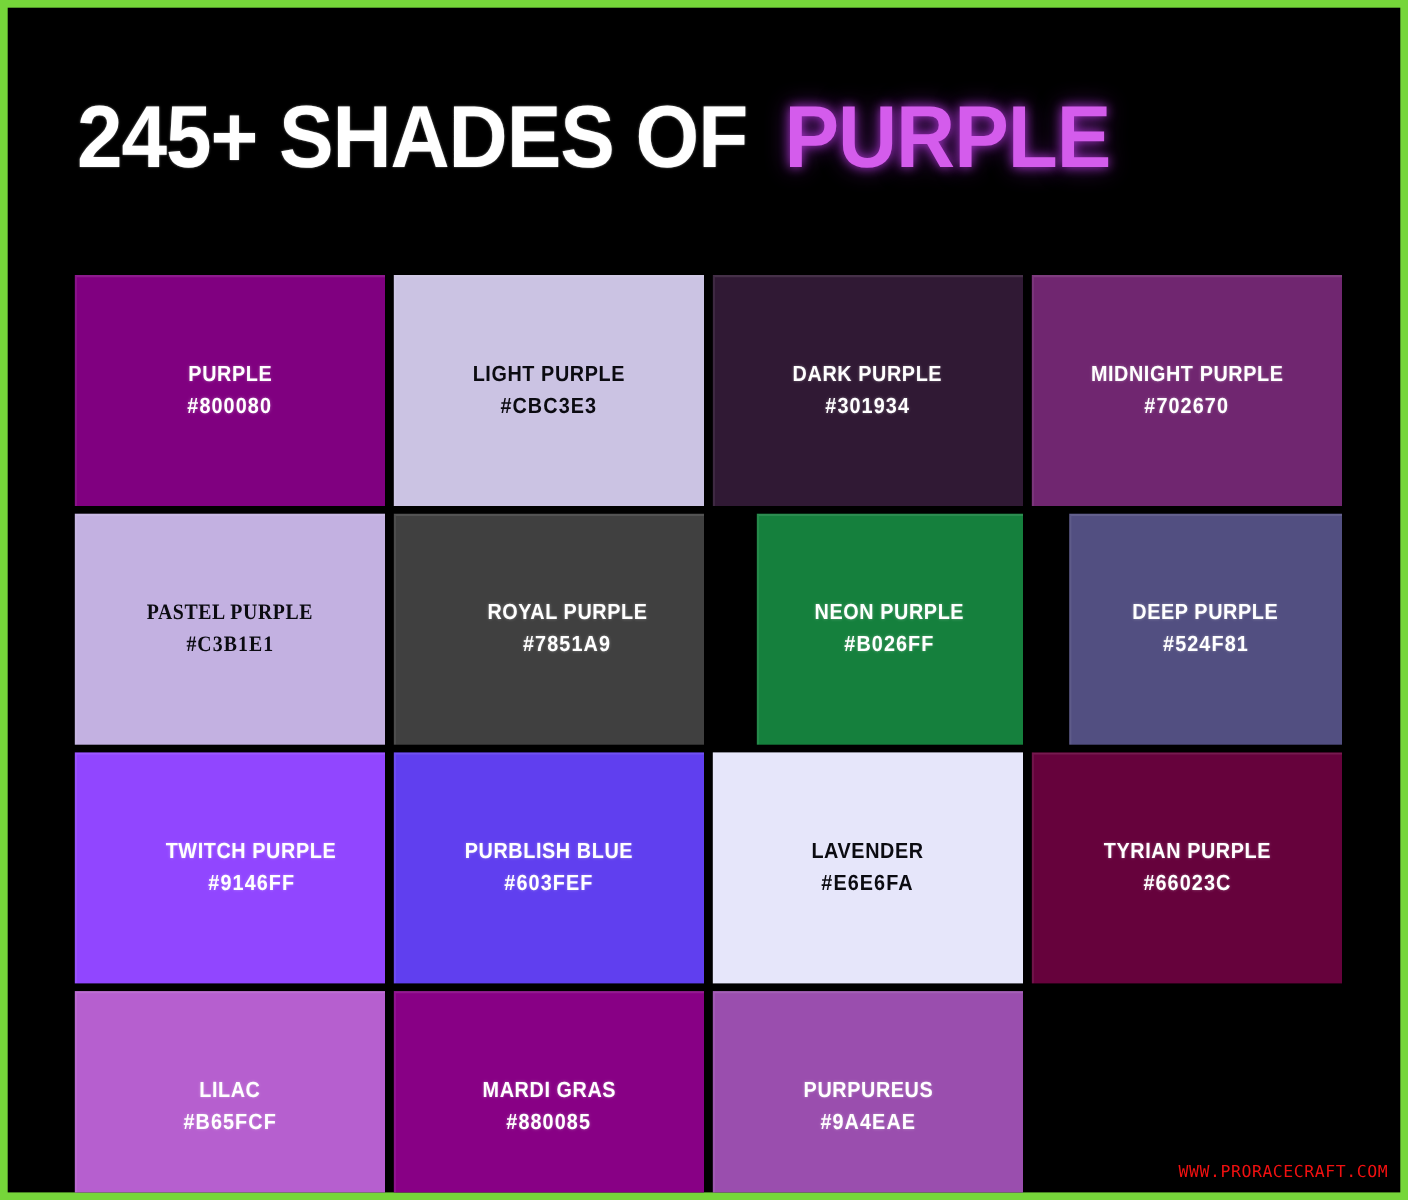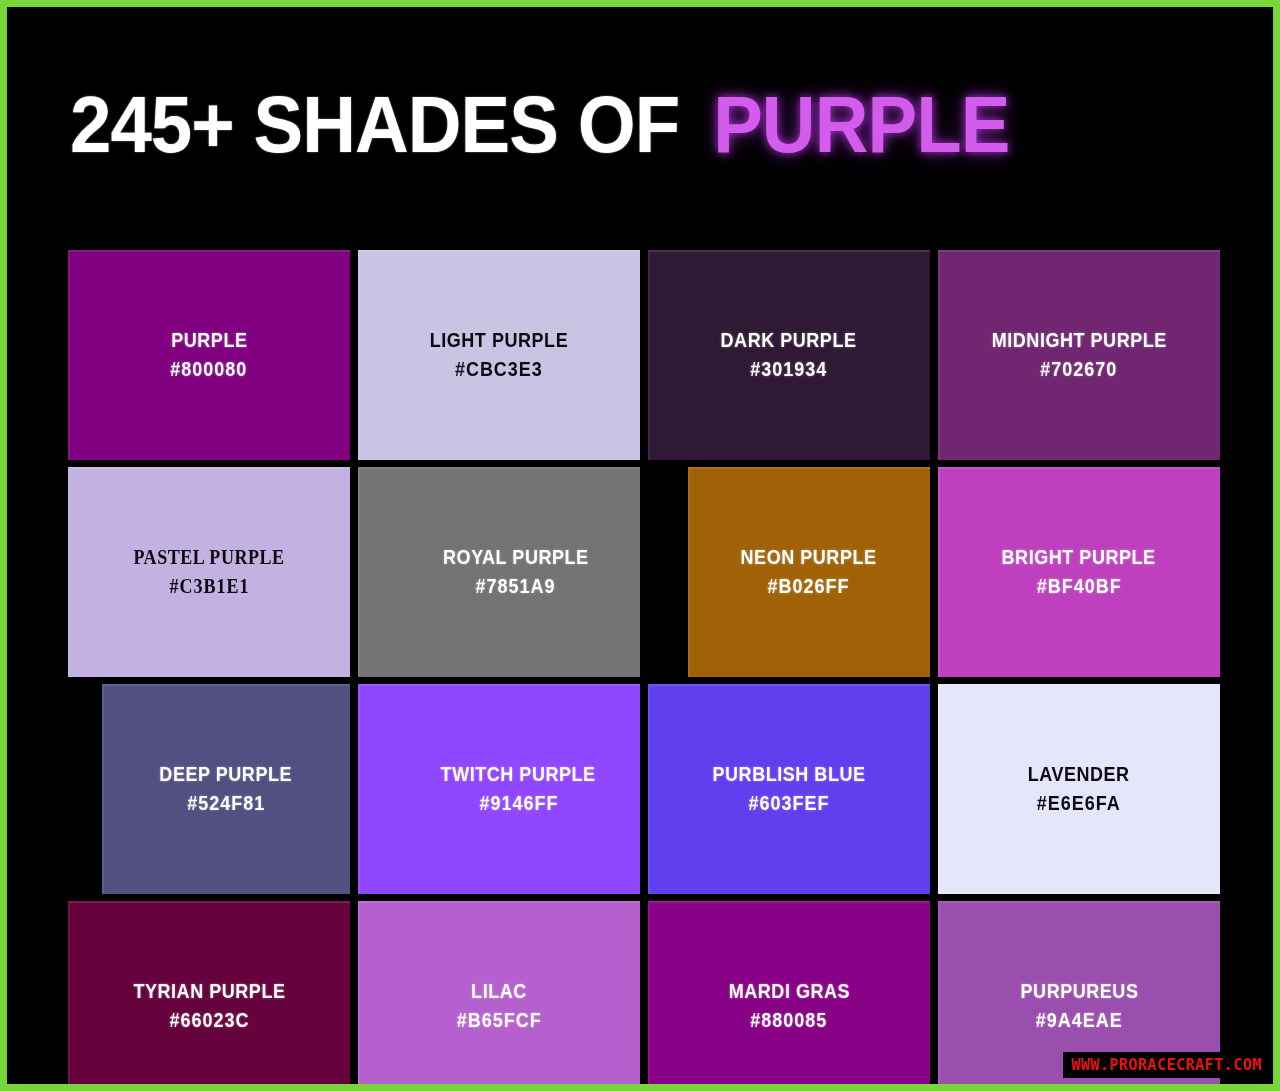--- a/index.html
+++ b/index.html
@@ -111,21 +111,21 @@
   
   .watermark {
     position: absolute;
     right: 5px;
     bottom: 6px;
     background: #000000;
     color: #f01010;
     font-family: "DejaVu Sans Mono", monospace;
     font-size: 15px;
     line-height: 22px;
-    font-weight: 700;
+    font-weight: 400;
     letter-spacing: 0.5px;
     padding: 2px 6px 2px 8px;
   }
 </style>
 </head>
 <body style="background: rgb(118, 214, 58);">
 
 <div class="poster" style="background: rgb(0, 0, 0);">
 
   <div class="title-wrap">
@@ -146,31 +146,27 @@
         <div class="swatch-hex">#301934</div>
       </div>
       <div class="swatch light-label" style="background: rgb(112, 38, 112);">
         <div class="swatch-name">MIDNIGHT PURPLE</div>
         <div class="swatch-hex">#702670</div>
       </div>
       <div class="swatch dark-label" style="background: rgb(195, 177, 225); font-family: Liberation Serif, serif;">
         <div class="swatch-name">PASTEL PURPLE</div>
         <div class="swatch-hex">#C3B1E1</div>
       </div>
-      <div class="swatch light-label" style="background: #737373; padding-left: 33px;">
+      <div class="swatch light-label" style="background: #404040; padding-left: 33px;">
         <div class="swatch-name">ROYAL PURPLE</div>
         <div class="swatch-hex">#7851A9</div>
       </div>
-      <div class="swatch light-label" style="background: #a16207; margin-left: 40px;">
+      <div class="swatch light-label" style="background: #15803d; margin-left: 40px;">
         <div class="swatch-name">NEON PURPLE</div>
         <div class="swatch-hex">#B026FF</div>
-      </div>
-      <div class="swatch light-label" style="background: rgb(191, 64, 191);">
-        <div class="swatch-name">BRIGHT PURPLE</div>
-        <div class="swatch-hex">#BF40BF</div>
       </div>
       <div class="swatch light-label" style="background: rgb(82, 79, 129); margin-left: 34px;">
         <div class="swatch-name">DEEP PURPLE</div>
         <div class="swatch-hex">#524F81</div>
       </div>
       <div class="swatch light-label" style="background: rgb(145, 70, 255); padding-left: 39px;">
         <div class="swatch-name">TWITCH PURPLE</div>
         <div class="swatch-hex">#9146FF</div>
       </div>
       <div class="swatch light-label" style="background: rgb(96, 63, 239);">

